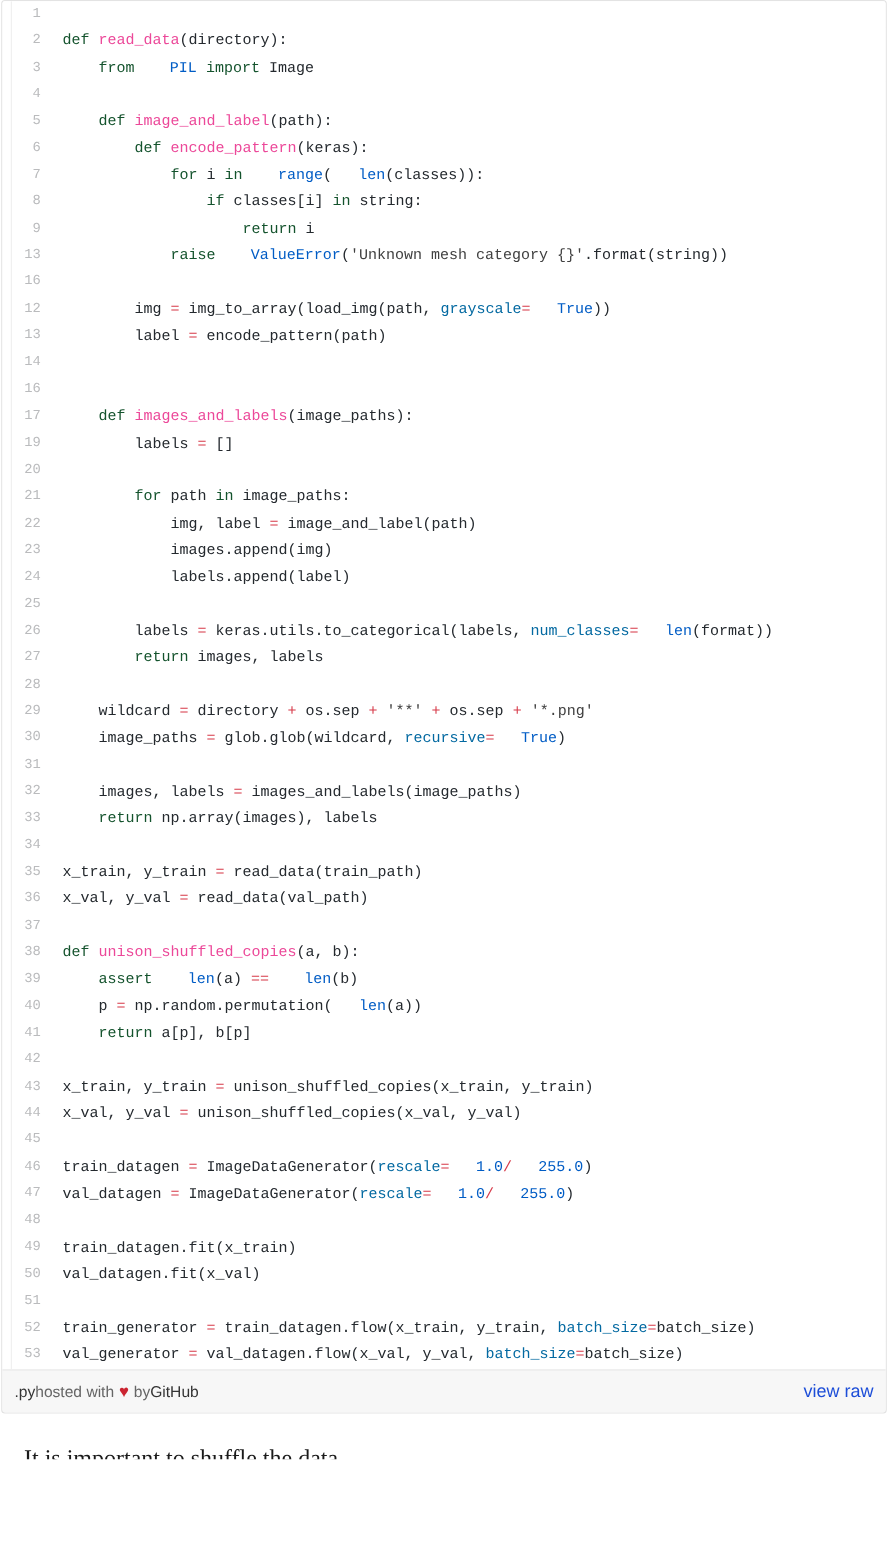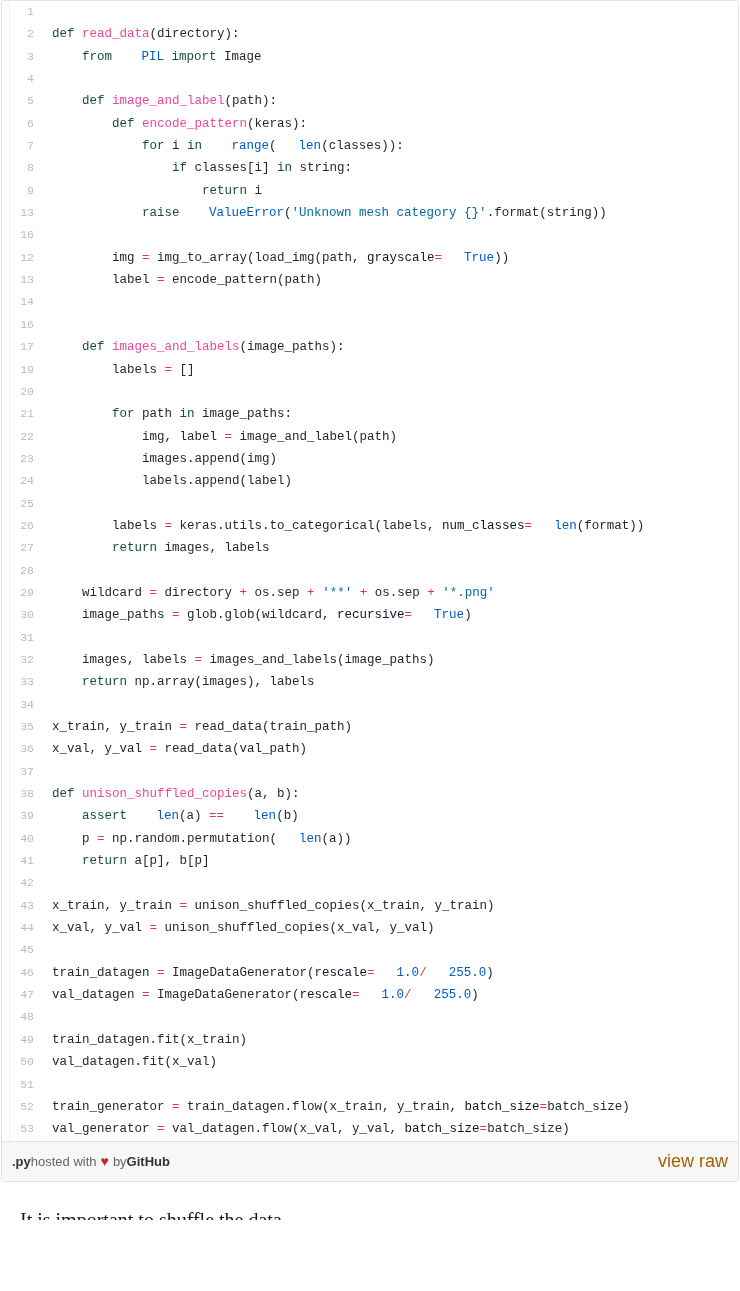--- a/index.html
+++ b/index.html
@@ -71,49 +71,49 @@
     top: 0;
     bottom: 0;
     width: 1px;
     background: #f0f0f0;
   }
 
   
   .k  { color: #14532d; }           
   .nf { color: #ec4899; }           
   .nb { color: #005cc5; padding-left: 22px; }           
-  .s  { color: #0369a1; }           
-  .kw { color: #0f172a; }           
+  .s  { color: #404040; }           
+  .kw { color: #0369a1; }           
   .o  { color: #d73a49; }           
   .n  { color: #24292e; }           
 
   
   .gist-meta {
     background: #f7f7f7;
     border-top: 1px solid #e3e3e3;
     padding: 9px 10px;
     font-size: 13px;
     color: #666666;
     display: flex;
     align-items: center;
     justify-content: space-between;
     font-family: "Liberation Sans", sans-serif;
   }
   .gist-meta .left { display: flex; align-items: center; gap: 0; }
-  .gist-meta b { color: #333333; font-weight: bold; }
+  .gist-meta b { color: #333333; font-weight: normal; }
   .heart {
     color: #cb2431;
     font-size: 14px;
     margin: 0 4px;
     line-height: 1;
   }
   .gist-meta a.raw {
-    color: #a16207;
+    color: #1d4ed8;
     text-decoration: none;
-    font-size: 18px;
+    font-size: 15px;
   }
 
   
   .below {
     width: 700px;
     margin: 24px auto 0 auto;
     font-family: "Liberation Serif", serif;
     font-size: 20px;
     color: #1a1a1a;
     line-height: 28px;

